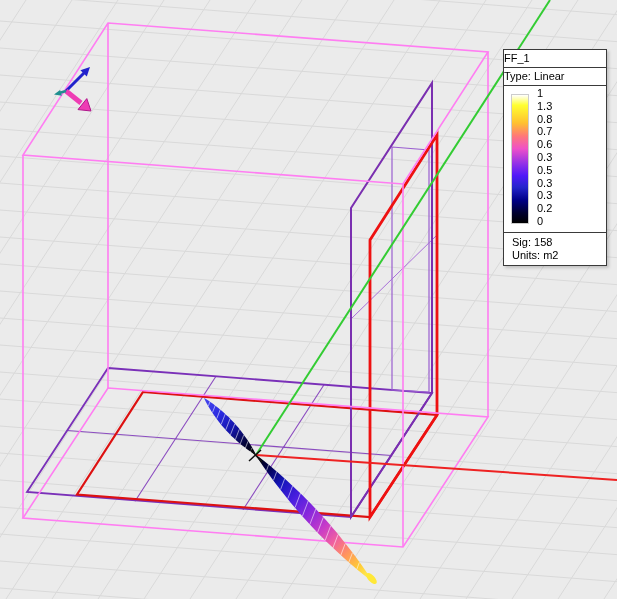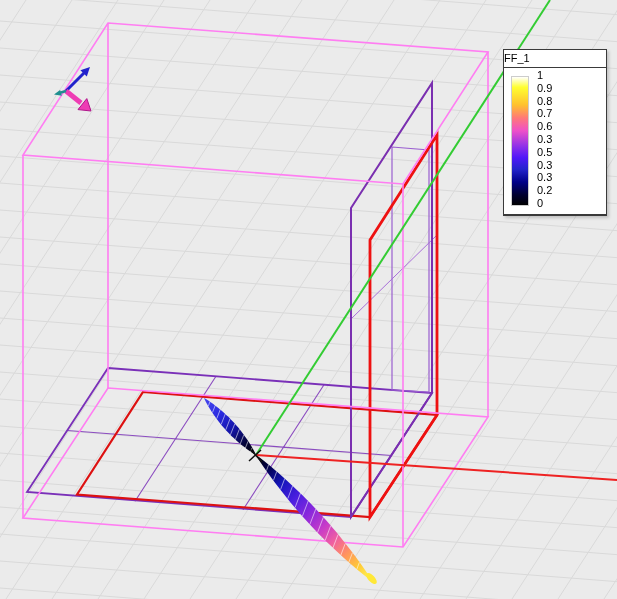--- a/index.html
+++ b/index.html
@@ -174,31 +174,36 @@
     <polygon points="90,67 86.8,76.6 80.4,70.2" fill="#2222cc"></polygon>
     <line x1="66" y1="91" x2="81" y2="103" stroke="#ee3cb4" stroke-width="5"></line>
     <polygon points="91,111 78,109.6 86.8,98.6" fill="#ee3cb4" stroke="#b0188c" stroke-width="1"></polygon>
     <polygon points="54,94.5 61.9,95.7 60.1,89.9" fill="#1f8f8f"></polygon>
     <line x1="66" y1="91" x2="60" y2="92.8" stroke="#1f8f8f" stroke-width="2.5"></line>
   </g>
 </svg>
 
 <div class="legend">
   <div class="lg-row">FF_1</div>
+  <div class="lg-row">Type: Linear</div>
   <div class="lg-bar-section">
     <div class="colorbar" id="colorbar" style="background: linear-gradient(rgb(255, 255, 255) 0%, rgb(255, 255, 48) 8%, rgb(255, 192, 48) 22%, rgb(255, 120, 120) 32%, rgb(238, 80, 200) 42%, rgb(144, 48, 232) 54%, rgb(80, 24, 248) 63%, rgb(36, 36, 204) 72%, rgb(0, 0, 136) 82%, rgb(0, 0, 48) 92%, rgb(0, 0, 0) 100%);"></div>
     <div class="ticks">
       <span>1</span>
-      <span>0.9</span>
+      <span>1.3</span>
       <span>0.8</span>
       <span>0.7</span>
       <span>0.6</span>
       <span>0.3</span>
       <span>0.5</span>
       <span>0.3</span>
       <span>0.3</span>
       <span>0.2</span>
       <span>0</span>
     </div>
   </div>
+  <div class="lg-footer">
+    <div>Sig: 158</div>
+    <div>Units: m2</div>
+  </div>
 </div>
 
 </div>
 
 </body></html>

